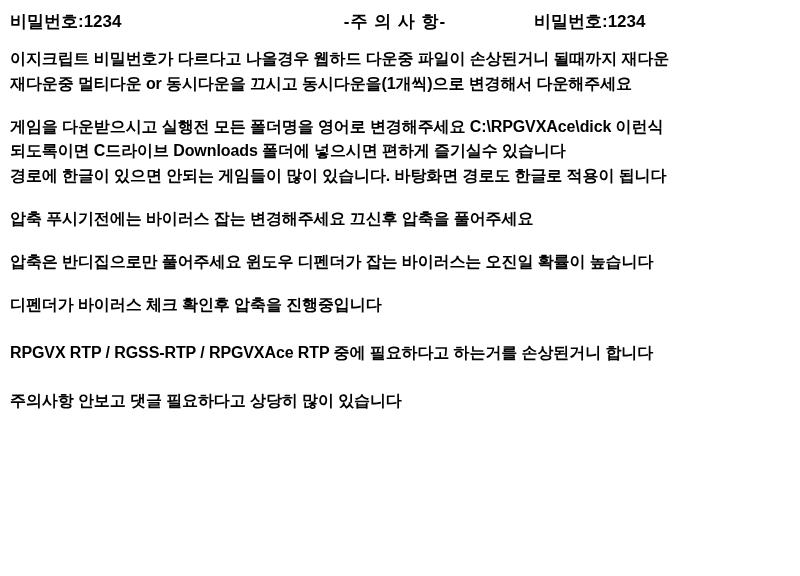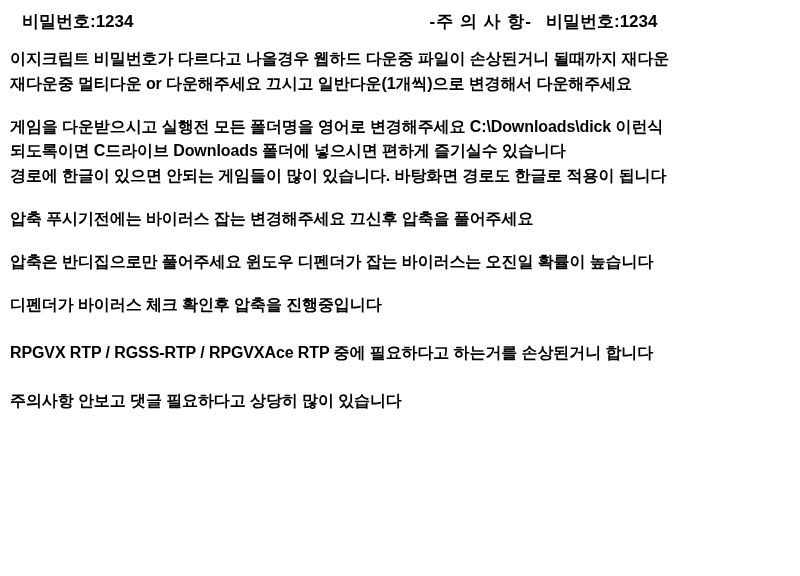--- a/index.html
+++ b/index.html
@@ -24,29 +24,28 @@
   .header-row {
     display: flex;
     align-items: baseline;
     justify-content: flex-start;
     font-size: 17px;
     font-weight: bold;
     letter-spacing: 0px;
     margin-top: 4px;
     margin-bottom: 14px;
     white-space: nowrap;
-    margin-left: 12px;
   }
   .hdr-left {
     width: 260px;
     text-align: left;
   }
   .hdr-center {
     width: 250px;
-    text-align: right;
+    text-align: center;
     letter-spacing: 1px;
   }
   .hdr-right {
     flex: 1;
     text-align: left;
     padding-left: 14px;
   }
   .block {
     margin: 0 0 12px 0;
   }
@@ -69,27 +68,27 @@
 <div class="page">
 
   <div class="header-row">
     <span class="hdr-left">비밀번호:1234</span>
     <span class="hdr-center">-주 의 사 항-</span>
     <span class="hdr-right">비밀번호:1234</span>
   </div>
 
   <div class="block">
     <div class="line">이지크립트 비밀번호가 다르다고 나올경우 웹하드 다운중 파일이 손상된거니 될때까지 재다운</div>
-    <div class="line">재다운중 멀티다운 or 다운해주세요 끄시고 일반다운(1개씩)으로 변경해서 다운해주세요</div>
+    <div class="line">재다운중 멀티다운 or 동시다운을 끄시고 동시다운을(1개씩)으로 변경해서 다운해주세요</div>
   </div>
 
   <div class="spacer-sm"></div>
 
   <div class="block">
-    <div class="line">게임을 다운받으시고 실행전 모든 폴더명을 영어로 변경해주세요 C:\Downloads\dick 이런식</div>
+    <div class="line">게임을 다운받으시고 실행전 모든 폴더명을 영어로 변경해주세요 C:\RPGVXAce\dick 이런식</div>
     <div class="line">되도록이면 C드라이브 Downloads 폴더에 넣으시면 편하게 즐기실수 있습니다</div>
     <div class="line">경로에 한글이 있으면 안되는 게임들이 많이 있습니다. 바탕화면 경로도 한글로 적용이 됩니다</div>
   </div>
 
   <div class="spacer-sm"></div>
 
   <div class="block">
     <div class="line">압축 푸시기전에는 바이러스 잡는 변경해주세요 끄신후 압축을 풀어주세요</div>
   </div>
 

